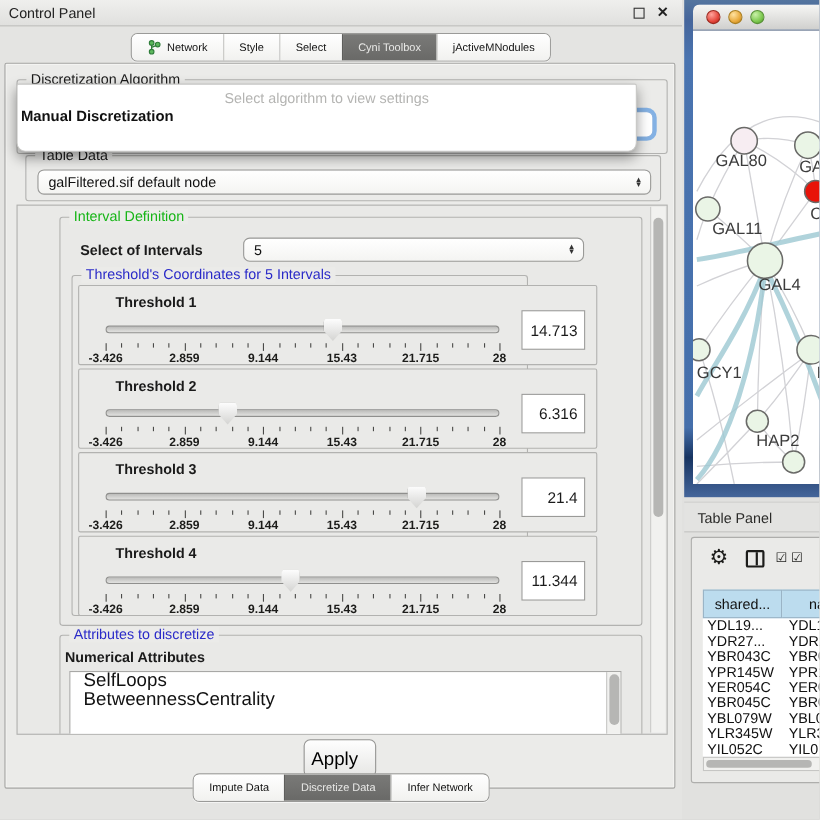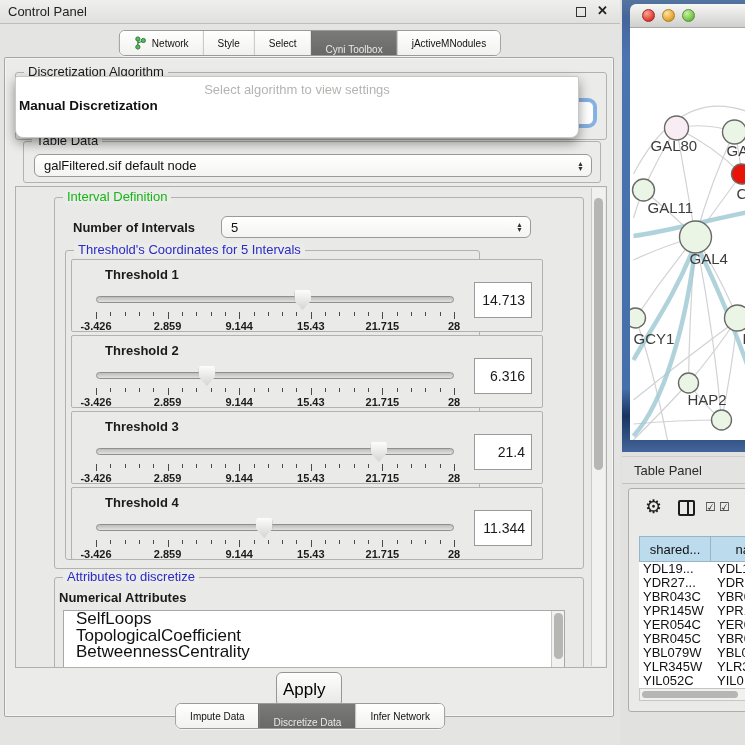--- a/index.html
+++ b/index.html
@@ -14,21 +14,21 @@
   .cp-title{position:absolute;left:8px;top:4px;font-size:13px;color:#222;}
   .float-btn{position:absolute;right:34px;top:7px;width:10px;height:10px;border:1.5px solid #333;background:transparent;}
   .close-btn{position:absolute;right:12px;top:3px;font-size:13px;font-weight:bold;color:#222;cursor:default;}
 
   
   .segbar{position:absolute;display:flex;border:1px solid #9a9a98;border-radius:6px;
     background:#fcfcfa;overflow:hidden;height:26px;box-shadow:0 1px 0 rgba(255,255,255,.6);}
   .seg{display:flex;align-items:center;gap:5px;padding:0 14px;font-size:10px;color:#111;
     border-left:1px solid #c4c4c2;background:linear-gradient(#ffffff,#f1f1ef);white-space:nowrap;}
   .seg:first-child{border-left:none;}
-  .seg.sel{background:linear-gradient(#7a7a78,#696967);color:#e9e9e7;border-left-color:#5e5e5c;align-items:flex-end;}
+  .seg.sel{background:linear-gradient(#7a7a78,#696967);color:#e9e9e7;border-left-color:#5e5e5c;}
   .cp-tabs{top:30px;left:50%;transform:translateX(-50%);}
   .bottom-tabs{top:703px;left:50%;transform:translateX(-50%);z-index:5;}
 
   .net-ico{width:13px;height:14px;}
 
   
   .cp-frame{position:absolute;left:4px;top:57px;width:610px;height:660px;
     border:1px solid #a6a6a4;border-radius:2px;background:#ebebe9;
     box-shadow:inset 0 0 0 1px #f4f4f2;}
 
@@ -194,21 +194,21 @@
               <span>▲</span>
               <span>▼</span>
             </span>
         </div>
       </div>
 
       <div class="viewport">
 
         <div class="group iv-group">
           <span class="legend green">Interval Definition</span>
-          <span class="noi-label">Number of Intervals</span>
+          <span class="noi-label">Select of Intervals</span>
           <div class="combo noi-combo">
             <span>5</span>
             <span class="arrows">
                 <span>▲</span>
                 <span>▼</span>
               </span>
           </div>
 
           <div class="group thr-group">
             <span class="legend blue">Threshold's Coordinates for 5 Intervals</span>
@@ -393,21 +393,20 @@
               <div class="valbox">11.344</div>
             </div>
           </div>
         </div>
 
         <div class="group attr-group">
           <span class="legend blue">Attributes to discretize</span>
           <span class="attr-title">Numerical Attributes</span>
           <div class="attr-list">
             <div class="attr-item">SelfLoops</div>
-            <div class="attr-item">TopologicalCoefficient</div>
             <div class="attr-item">BetweennessCentrality</div>
             <div class="list-scroll">
                 <div class="list-thumb"></div>
               </div>
           </div>
         </div>
 
         <div class="vscroll">
           <div class="vthumb"></div>
         </div>

